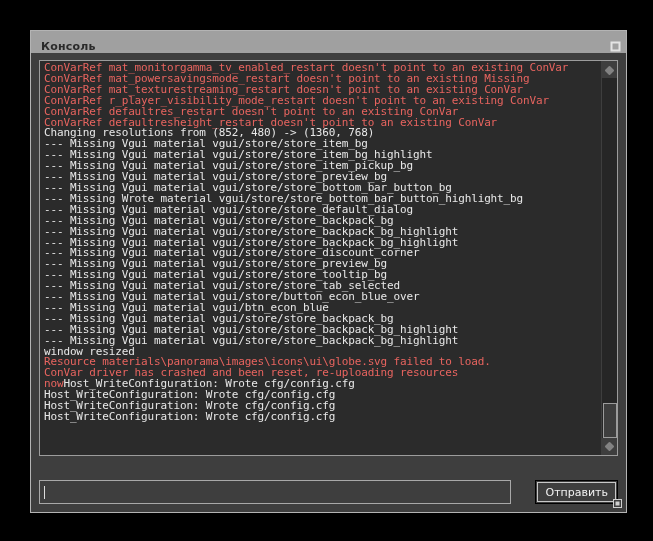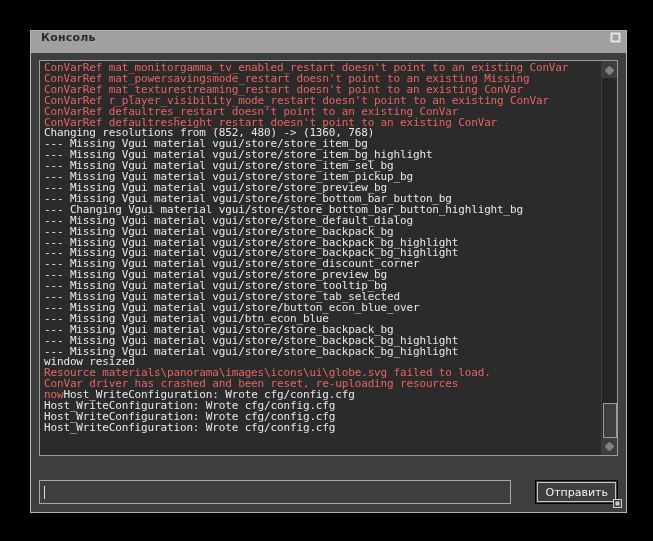--- a/index.html
+++ b/index.html
@@ -26,21 +26,21 @@
     box-sizing: border-box;
     display: flex;
     flex-direction: column;
   }
 
   
   #title-bar {
     height: 22px;
     background: #a0a0a0;
     display: flex;
-    align-items: flex-start;
+    align-items: flex-end;
     padding: 0 4px 0 10px;
     flex: 0 0 auto;
     position: relative;
   }
   #title-text {
     font-family: "DejaVu Sans", sans-serif;
     font-size: 11px;
     font-weight: bold;
     color: #2a2a2a;
     letter-spacing: 0.2px;
@@ -230,25 +230,24 @@
       <div id="log-output">
           <div class="log-line err">ConVarRef mat_monitorgamma_tv_enabled_restart doesn't point to an existing ConVar</div>
           <div class="log-line err">ConVarRef mat_powersavingsmode_restart doesn't point to an existing Missing</div>
           <div class="log-line err">ConVarRef mat_texturestreaming_restart doesn't point to an existing ConVar</div>
           <div class="log-line err">ConVarRef r_player_visibility_mode_restart doesn't point to an existing ConVar</div>
           <div class="log-line err">ConVarRef defaultres_restart doesn't point to an existing ConVar</div>
           <div class="log-line err">ConVarRef defaultresheight_restart doesn't point to an existing ConVar</div>
           <div class="log-line">Changing resolutions from (852, 480) -&gt; (1360, 768)</div>
           <div class="log-line">--- Missing Vgui material vgui/store/store_item_bg</div>
           <div class="log-line">--- Missing Vgui material vgui/store/store_item_bg_highlight</div>
-          <div class="log-line">--- Missing Vgui material vgui/store/store_item_sel_bg</div>
           <div class="log-line">--- Missing Vgui material vgui/store/store_item_pickup_bg</div>
           <div class="log-line">--- Missing Vgui material vgui/store/store_preview_bg</div>
           <div class="log-line">--- Missing Vgui material vgui/store/store_bottom_bar_button_bg</div>
-          <div class="log-line">--- Changing Vgui material vgui/store/store_bottom_bar_button_highlight_bg</div>
+          <div class="log-line">--- Missing Wrote material vgui/store/store_bottom_bar_button_highlight_bg</div>
           <div class="log-line">--- Missing Vgui material vgui/store/store_default_dialog</div>
           <div class="log-line">--- Missing Vgui material vgui/store/store_backpack_bg</div>
           <div class="log-line">--- Missing Vgui material vgui/store/store_backpack_bg_highlight</div>
           <div class="log-line">--- Missing Vgui material vgui/store/store_backpack_bg_highlight</div>
           <div class="log-line">--- Missing Vgui material vgui/store/store_discount_corner</div>
           <div class="log-line">--- Missing Vgui material vgui/store/store_preview_bg</div>
           <div class="log-line">--- Missing Vgui material vgui/store/store_tooltip_bg</div>
           <div class="log-line">--- Missing Vgui material vgui/store/store_tab_selected</div>
           <div class="log-line">--- Missing Vgui material vgui/store/button_econ_blue_over</div>
           <div class="log-line">--- Missing Vgui material vgui/btn_econ_blue</div>

